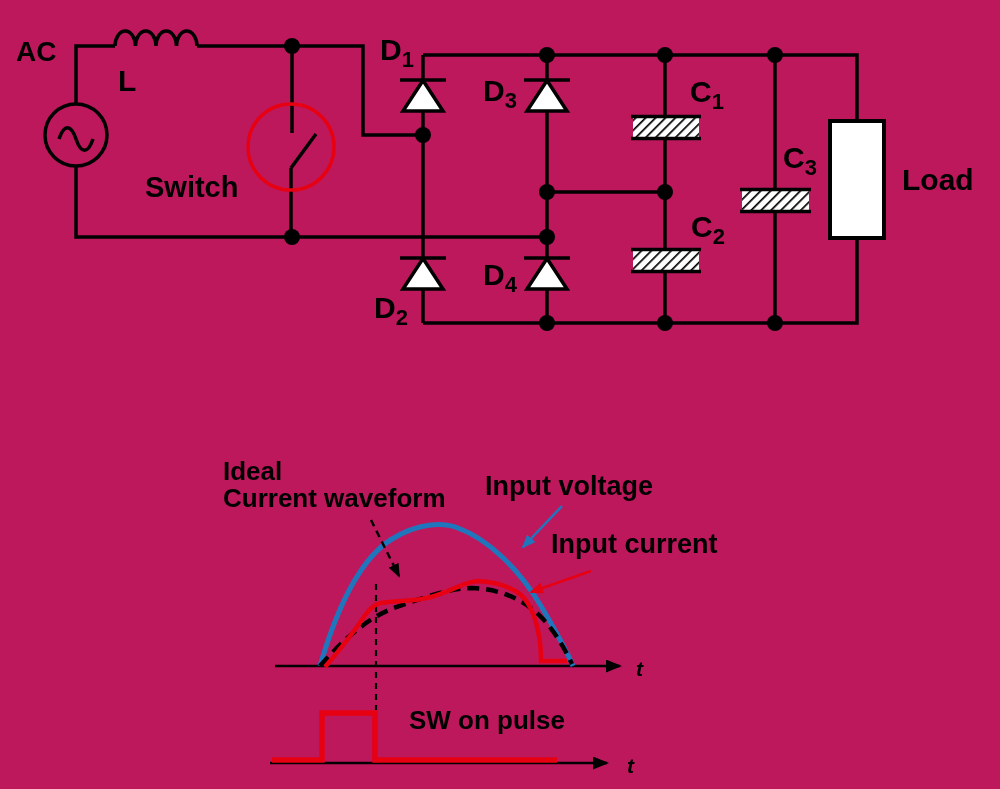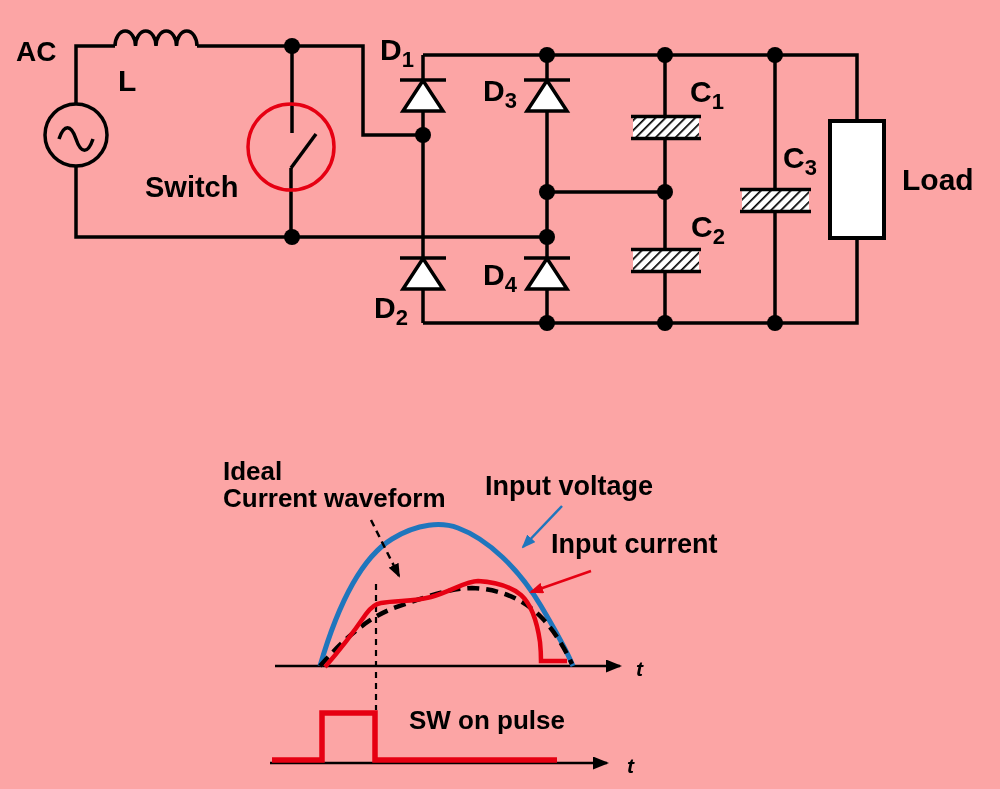--- a/index.html
+++ b/index.html
@@ -1,16 +1,16 @@
 <!DOCTYPE html>
 <html><head>
 <meta charset="utf-8">
 <style>
   html,body{margin:0;padding:0;background:#ffffff;}
-  #canvas{position:relative;width:1000px;height:789px;background:#fca5a5;overflow:hidden;}
+  #canvas{position:relative;width:1000px;height:789px;background:#be185d;overflow:hidden;}
   svg{position:absolute;left:0;top:0;}
   text{font-family:"Liberation Sans","DejaVu Sans",sans-serif;font-weight:bold;fill:#000;}
   .t-axis{font-size:21px;font-style:italic;}
   .comp-label{font-size:30px;}
   .comp-sub{font-size:22px;}
   .wf-label{font-size:26px;}
   .wf-label2{font-size:27px;}
 </style>
 </head>
 <body>

